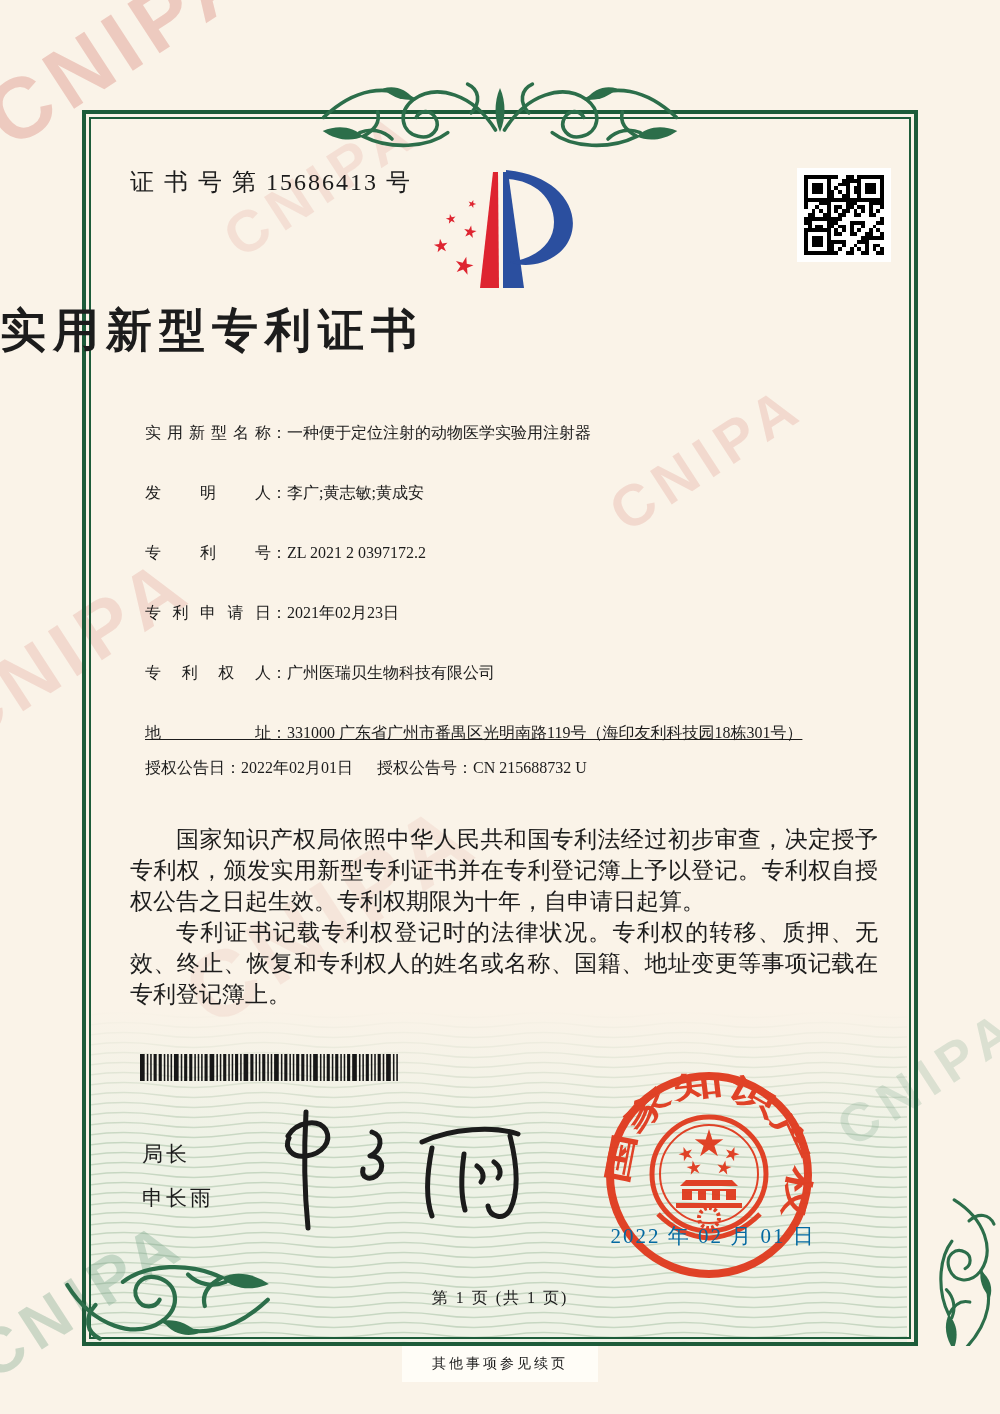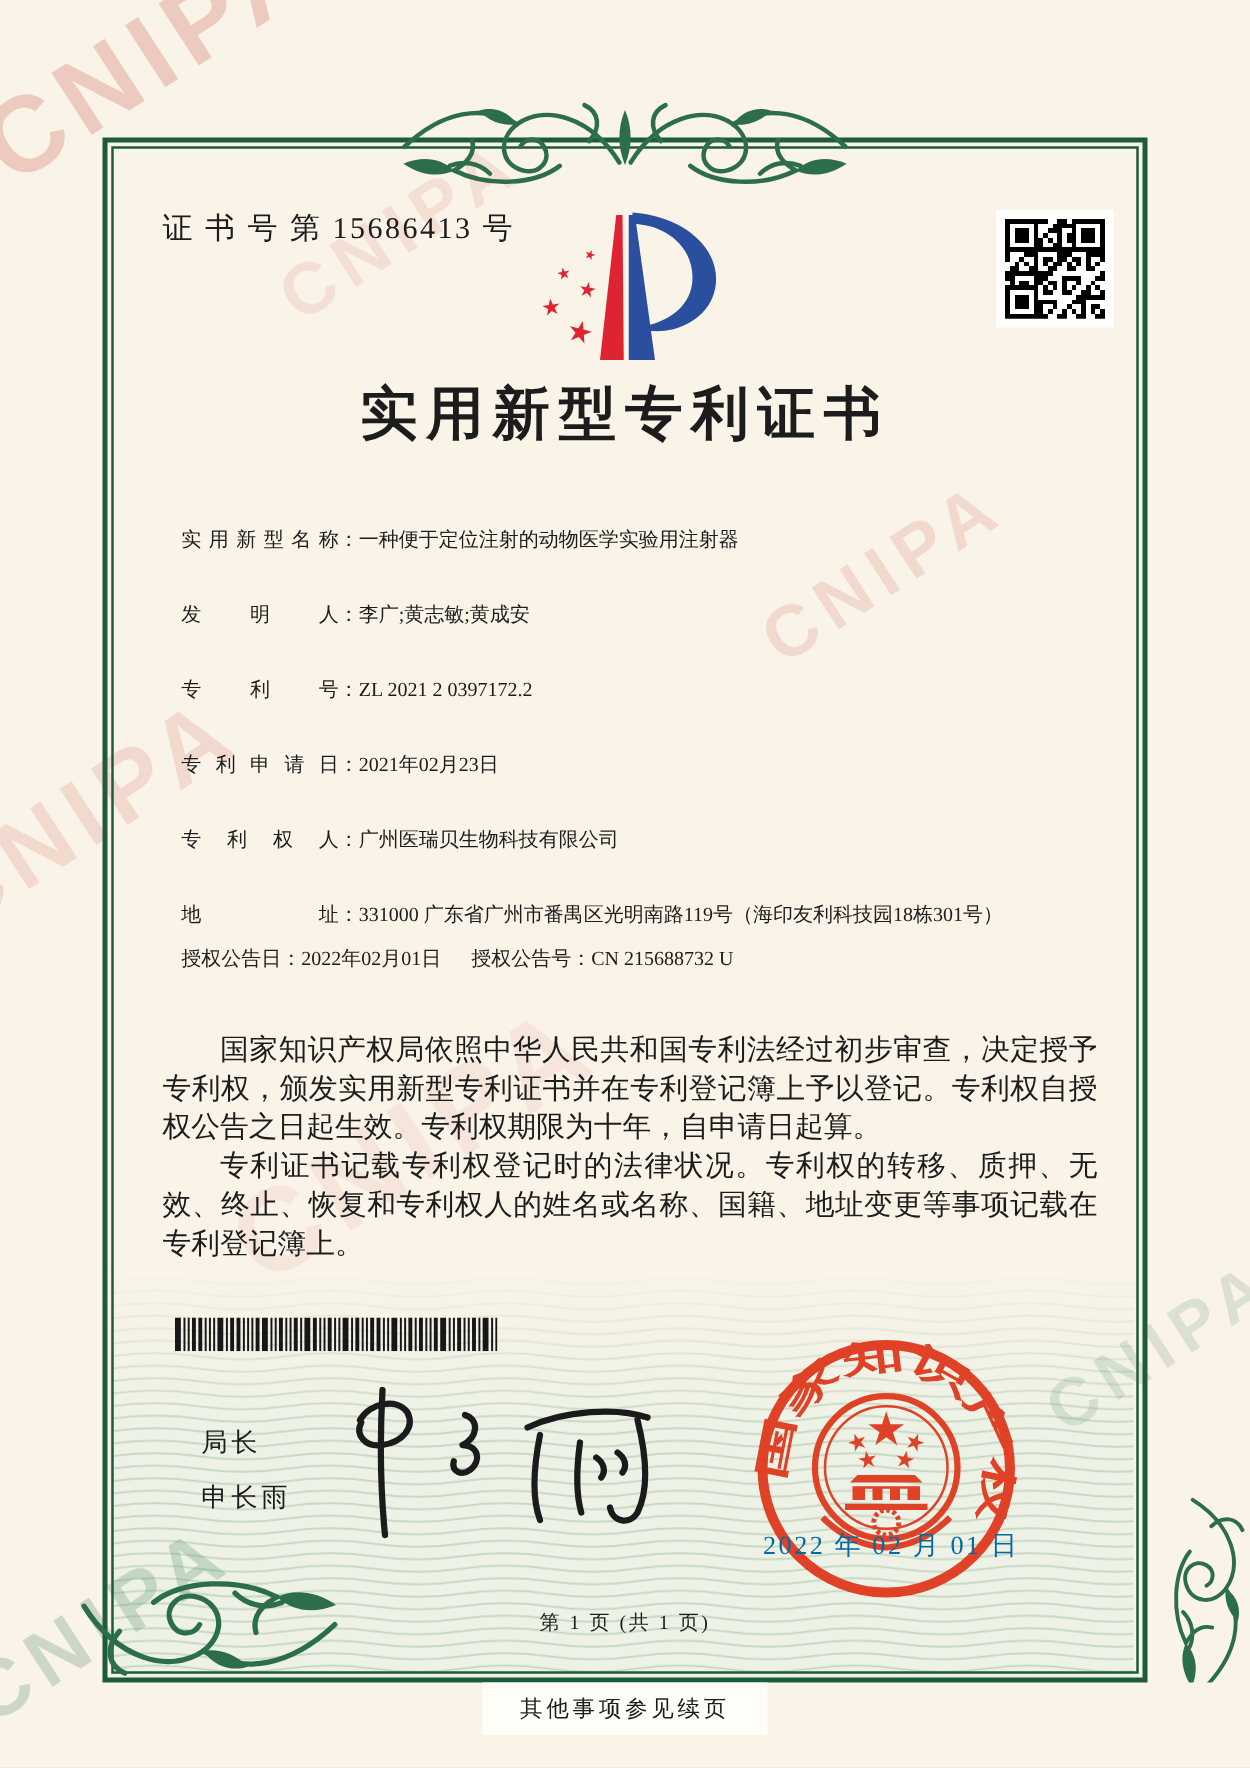--- a/index.html
+++ b/index.html
@@ -39,53 +39,53 @@
     position:absolute; left:82px; top:110px; width:836px; height:1236px;
     border:4px solid #1d5c3a; z-index:4; pointer-events:none;
   }
   .frame-inner { position:absolute; inset:3px; border:2px solid #1d5c3a; }
   .ornament { position:absolute; z-index:5; pointer-events:none; }
   
   .cert-no { position:absolute; left:130px; top:166px; font-size:24px; letter-spacing:2px; z-index:6; }
   .qr { position:absolute; left:797px; top:168px; width:94px; height:94px; background:#fff; padding:7px; z-index:6; }
   .logo { position:absolute; left:416px; top:158px; width:172px; height:142px; z-index:6; }
   .title {
-    position:absolute; left:0; top:300px; width:100%; text-align:center;
+    position:absolute; left:0; top:300px; width:100%; text-align:left;
     font-size:46px; font-weight:bold; letter-spacing:7px; z-index:6;
   }
   
   .fields { position:absolute; left:145px; top:418px; width:740px; font-size:16px; z-index:6; }
   .frow { display:flex; align-items:flex-start; line-height:30px; margin-bottom:30px; }
   .frow .lab {
     display:inline-block; width:126px; text-align:justify; text-align-last:justify;
     flex:0 0 126px;
   }
   .frow .val { flex:0 1 auto; max-width:586px; }
-  .frow.addr { margin-bottom:5px; }
+  .frow.addr { margin-bottom:5px;text-decoration:underline; }
   .grant-pair { display:flex; }
   .grant-pair.second { margin-left:24px; }
   
   .paras { position:absolute; left:130px; top:824px; width:748px; font-size:23px;
            line-height:31px; text-align:justify; z-index:6; }
   .paras p { text-indent:2em; }
   
   .barcode { position:absolute; left:140px; top:1054px; width:258px; height:27px; z-index:6; }
   .signer { position:absolute; left:142px; top:1140px; font-size:21px; letter-spacing:3px; z-index:6; }
-  .signer div { margin-bottom:16px;margin-left:19px; }
+  .signer div { margin-bottom:16px; }
   .signature { position:absolute; left:272px; top:1106px; width:258px; height:132px; z-index:7; }
   .seal { position:absolute; left:596px; top:1062px; width:226px; height:226px; z-index:6; opacity:.95; }
   .seal-date {
     position:absolute; left:600px; top:1222px; width:226px; text-align:center;
     font-size:21px; letter-spacing:2px; color:#0369a1; z-index:7;
   }
   .page-num { position:absolute; left:82px; top:1288px; width:836px; text-align:center;
               font-size:16px; letter-spacing:2px; z-index:6; }
   .footer-note {
     position:absolute; left:50%; top:1346px; transform:translateX(-50%);
-    background:#fffdf7; padding:9px 30px; font-size:18px; letter-spacing:3px; z-index:6;
+    background:#fffdf7; padding:9px 30px; font-size:14px; letter-spacing:3px; z-index:6;
   }
   .defs-hidden { position:absolute; width:0; height:0; overflow:hidden; }
 </style>
 </head>
 <body>
 
 <div class="page">
 
   <svg class="defs-hidden" aria-hidden="true">
     <defs>

